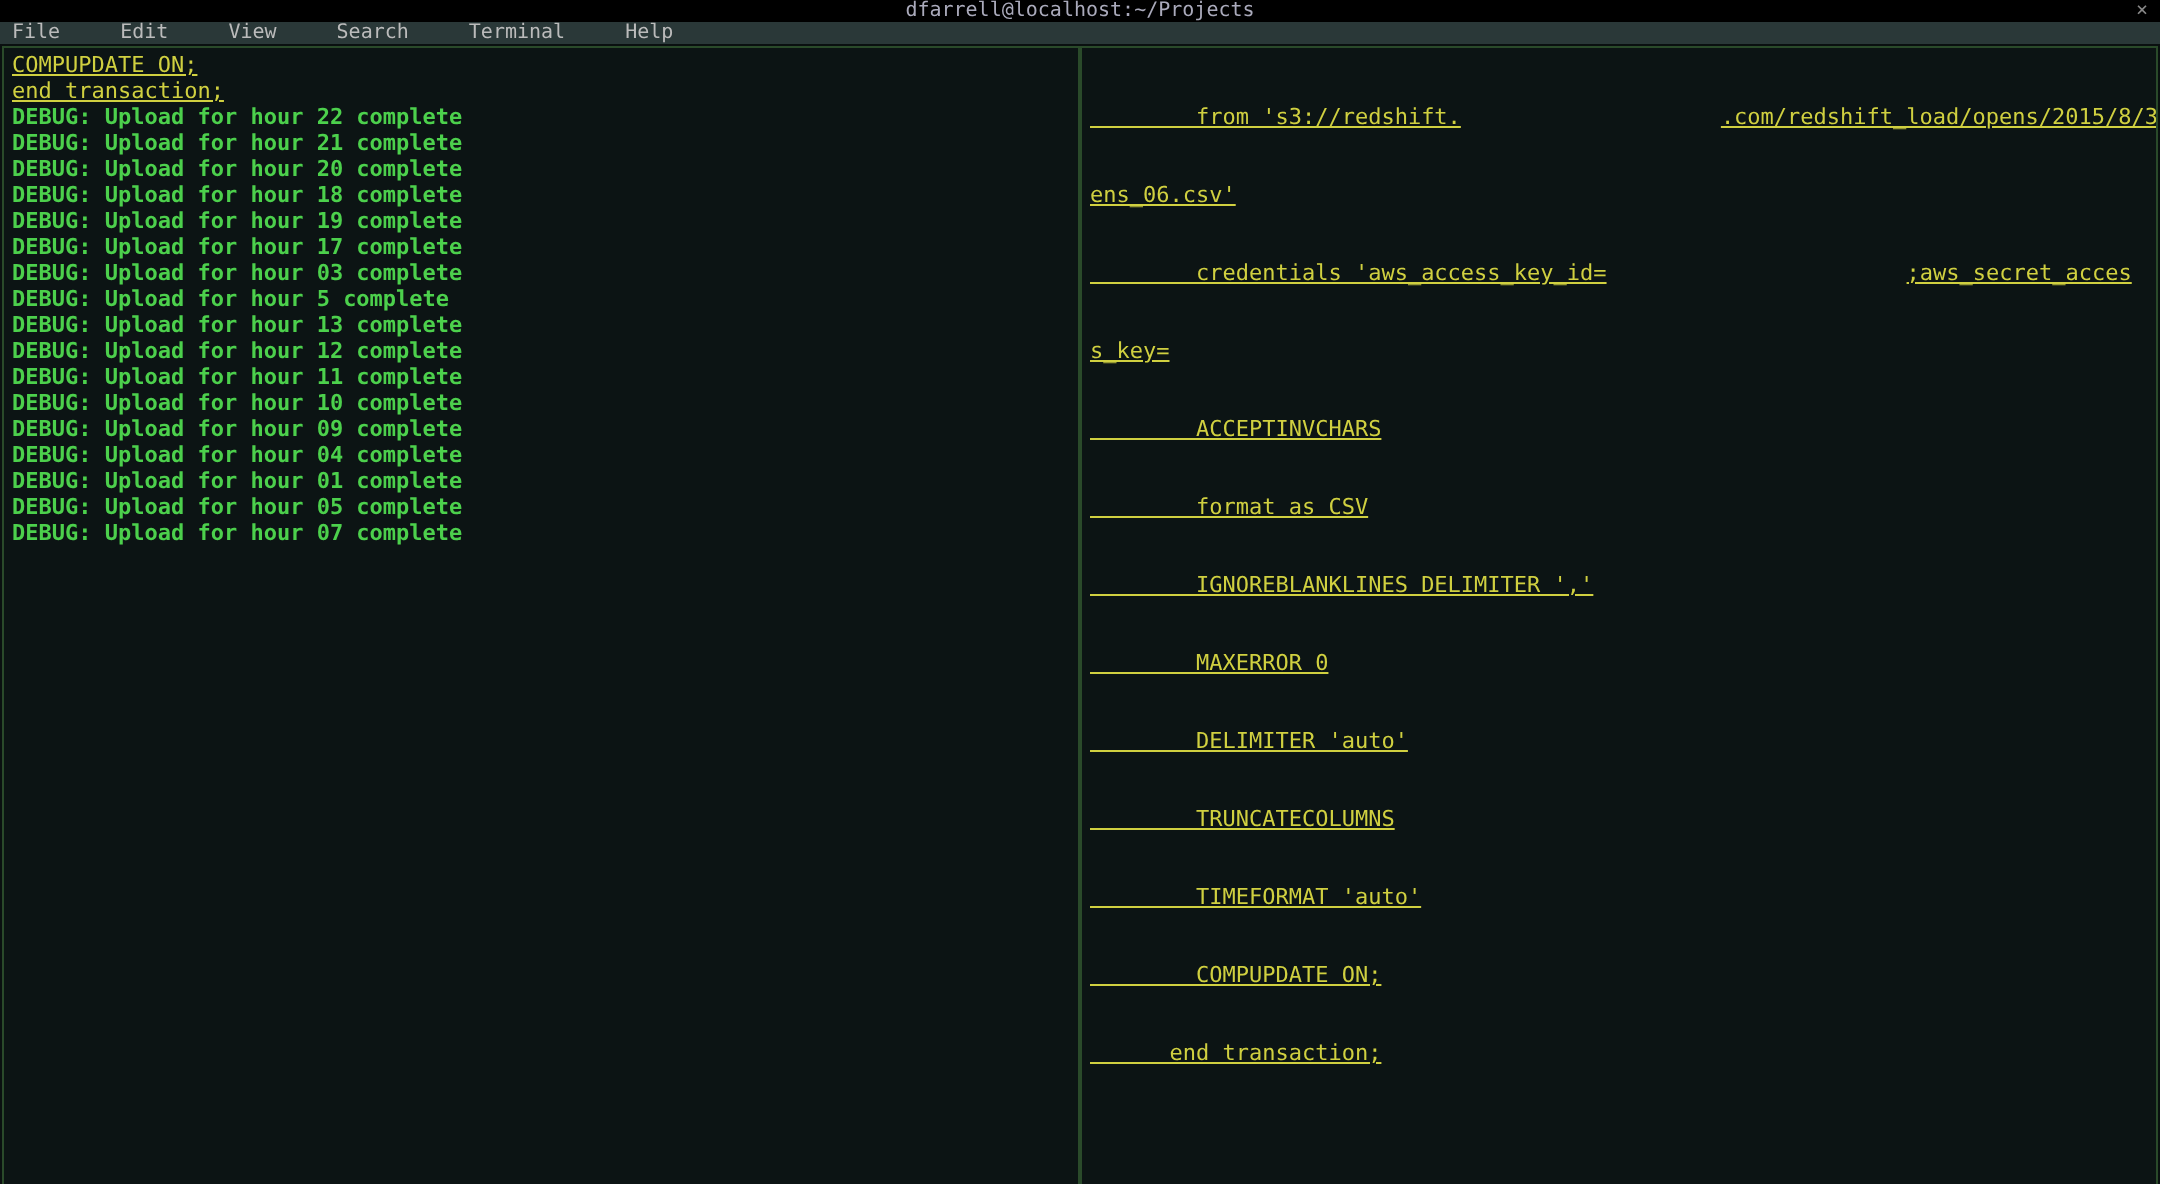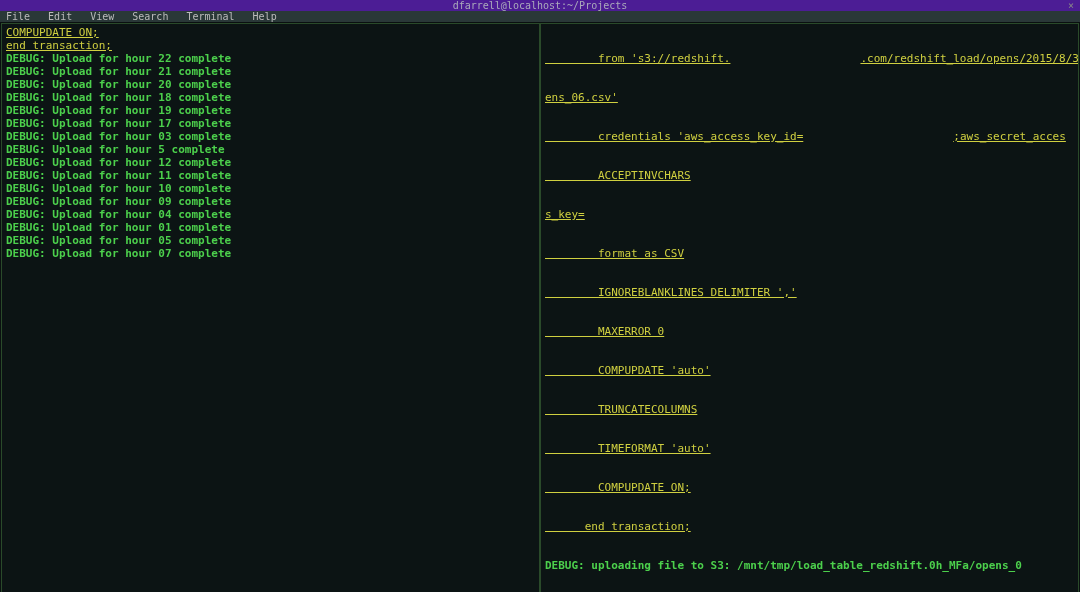--- a/index.html
+++ b/index.html
@@ -8,42 +8,42 @@
   font-family: "DejaVu Sans Mono", "Liberation Mono", monospace;
   font-size: 11px;
   color: #ccc;
   width: 1080px;
   height: 592px;
   overflow: hidden;
   display: flex;
   flex-direction: column;
 }
 .titlebar {
-  background: #4c1d95;
+  background: #000000;
   color: #aab;
   height: 18px;
   display: flex;
   align-items: center;
   justify-content: center;
   font-size: 10px;
   position: relative;
 }
 .titlebar .close {
   position: absolute;
   right: 6px;
   color: #888;
   cursor: pointer;
 }
 .menubar {
   background: #2a3838;
   height: 18px;
   display: flex;
   align-items: center;
   padding-left: 6px;
-  gap: 18px;
+  gap: 30px;
   font-size: 10px;
   color: #bbb;
 }
 .menubar span { cursor: pointer; }
 .term {
   flex: 1;
   background: #0c1414;
   display: grid;
   grid-template-columns: 1fr 1fr;
   grid-template-rows: 1fr 1fr;
@@ -93,46 +93,46 @@
     <div class="y">  end transaction;</div>
     <div id="tl-lines">
         <div class="g">DEBUG: Upload for hour 22 complete</div>
         <div class="g">DEBUG: Upload for hour 21 complete</div>
         <div class="g">DEBUG: Upload for hour 20 complete</div>
         <div class="g">DEBUG: Upload for hour 18 complete</div>
         <div class="g">DEBUG: Upload for hour 19 complete</div>
         <div class="g">DEBUG: Upload for hour 17 complete</div>
         <div class="g">DEBUG: Upload for hour 03 complete</div>
         <div class="g">DEBUG: Upload for hour 5 complete</div>
+        <div class="g">DEBUG: Upload for hour 13 complete</div>
         <div class="g">DEBUG: Upload for hour 12 complete</div>
         <div class="g">DEBUG: Upload for hour 11 complete</div>
         <div class="g">DEBUG: Upload for hour 10 complete</div>
         <div class="g">DEBUG: Upload for hour 09 complete</div>
         <div class="g">DEBUG: Upload for hour 04 complete</div>
         <div class="g">DEBUG: Upload for hour 01 complete</div>
         <div class="g">DEBUG: Upload for hour 05 complete</div>
         <div class="g">DEBUG: Upload for hour 07 complete</div>
       </div>
   </div>
 
   <div class="pane" style="white-space:pre;">
     <div><span class="y">        from 's3://redshift.</span><span style="display:inline-block;width:130px"></span><span class="y">.com/redshift_load/opens/2015/8/3/op</span></div>
     <div class="y">ens_06.csv'</div>
     <div><span class="y">        credentials 'aws_access_key_id=</span><span style="display:inline-block;width:150px"></span><span class="y">;aws_secret_acces</span></div>
+    <div class="y">s_key=</div>
     <div class="y">        ACCEPTINVCHARS</div>
-    <div class="y">s_key=</div>
     <div class="y">        format as CSV</div>
     <div class="y">        IGNOREBLANKLINES DELIMITER ','</div>
     <div class="y">        MAXERROR 0</div>
-    <div class="y">        COMPUPDATE 'auto'</div>
+    <div class="y">        DELIMITER 'auto'</div>
     <div class="y">        TRUNCATECOLUMNS</div>
     <div class="y">        TIMEFORMAT 'auto'</div>
     <div class="y">        COMPUPDATE ON;</div>
     <div class="y">      end transaction;</div>
-    <div class="g">DEBUG: uploading file to S3: /mnt/tmp/load_table_redshift.0h_MFa/opens_0</div>
     
     
     
     
     
   </div>
 
 </div>
 
 <div class="statusbar">

